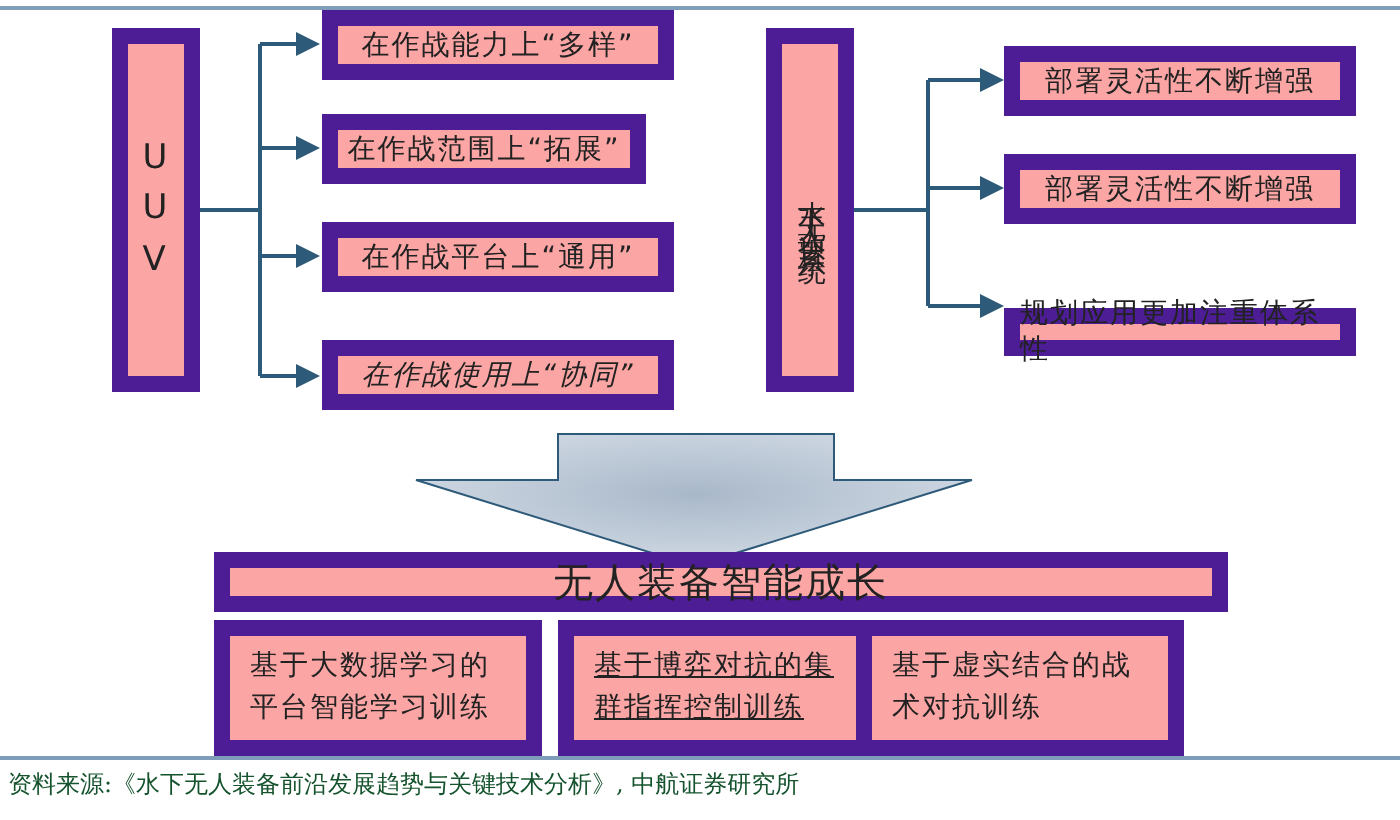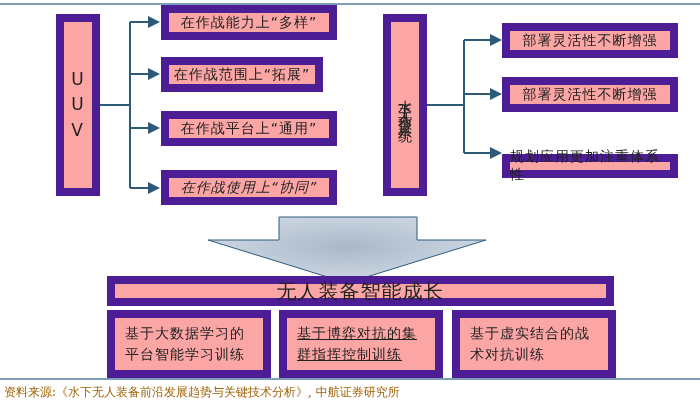--- a/index.html
+++ b/index.html
@@ -5,21 +5,21 @@
   html, body { margin:0; padding:0; background:#ffffff; }
   body { width:700px; height:410px; position:relative; overflow:hidden;
          font-family:"DejaVu Sans", sans-serif; color:#222; }
   .rule { position:absolute; left:0; width:700px; height:2px; background:#7f9db9; }
   .box { position:absolute; border:8px solid #4c1d95; box-sizing:border-box; background:#fca5a5;
          display:flex; align-items:center; justify-content:center; text-align:left; }
   .vbox span { display:block; line-height:1.2; }
   .lbl { font-size:14px; letter-spacing:1px; }
   svg.lines { position:absolute; left:0; top:0; }
   .caption { position:absolute; left:4px; top:384px; font-family:"DejaVu Serif", serif;
-             font-size:12px; color:#a16207; }
+             font-size:12px; color:#14532d; }
 </style>
 </head>
 <body>
 
 <div class="rule" style="top:3px;"></div>
 
 <svg class="lines" width="700" height="410">
   <defs>
     <marker id="ah" markerWidth="6" markerHeight="6" refX="5" refY="3" orient="auto">
       <path d="M0,0 L6,3 L0,6 z" fill="#2e5a7a"></path>
@@ -80,18 +80,18 @@
 
 <div class="box" style="left:107px;top:276px;width:507px;height:30px;">
   <span style="font-size:20px;letter-spacing:1px;">无人装备智能成长</span>
   </div>
 <div class="box" style="left:107px;top:310px;width:164px;height:68px;padding:0 10px;">
   <span class="lbl" style="line-height:1.5;">基于大数据学习的平台智能学习训练</span>
   </div>
 <div class="box" style="left:279px;top:310px;width:164px;height:68px;padding:0 10px;text-decoration:underline;">
   <span class="lbl" style="line-height:1.5;">基于博弈对抗的集群指挥控制训练</span>
   </div>
-<div class="box" style="left:452px;top:310px;width:164px;height:68px;padding:0 10px;">
+<div class="box" style="left:428px;top:310px;width:164px;height:68px;padding:0 10px;">
   <span class="lbl" style="line-height:1.5;">基于虚实结合的战术对抗训练</span>
   </div>
 
 <div class="rule" style="top:378px;"></div>
 <div class="caption">资料来源:《水下无人装备前沿发展趋势与关键技术分析》, 中航证券研究所</div>
 
 </body></html>

